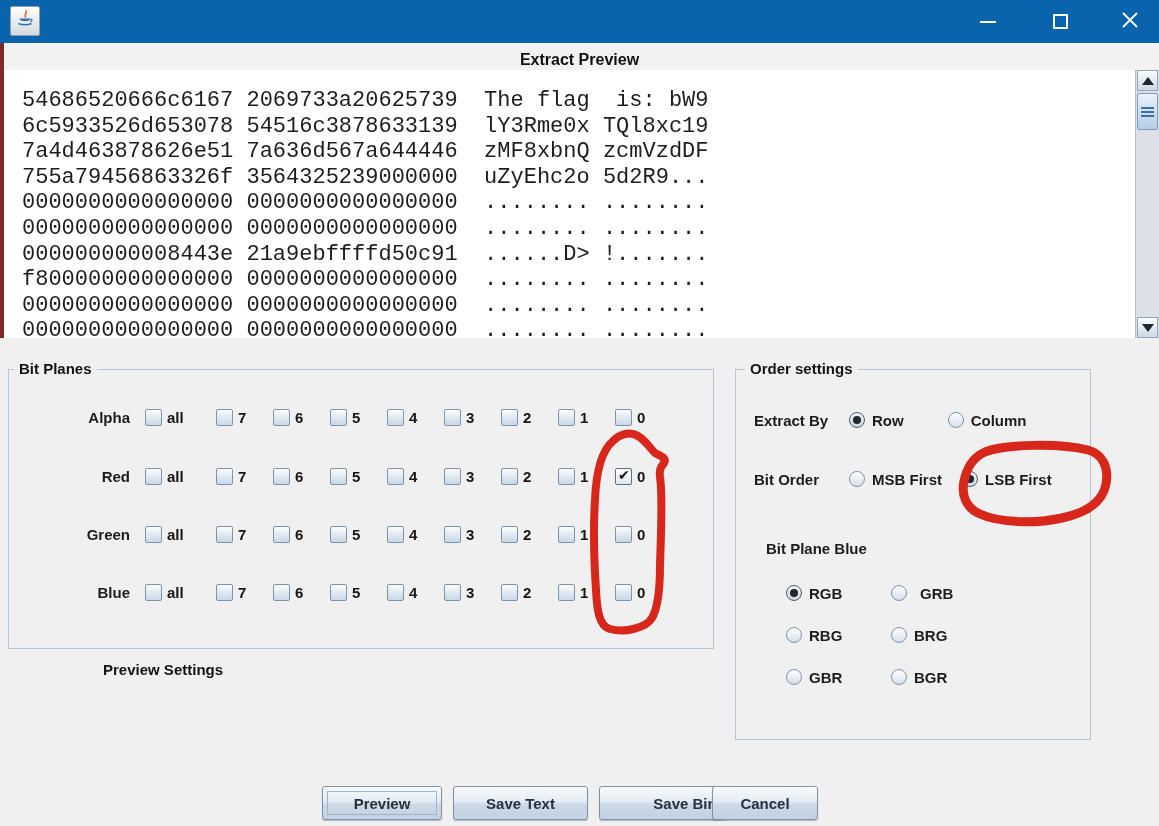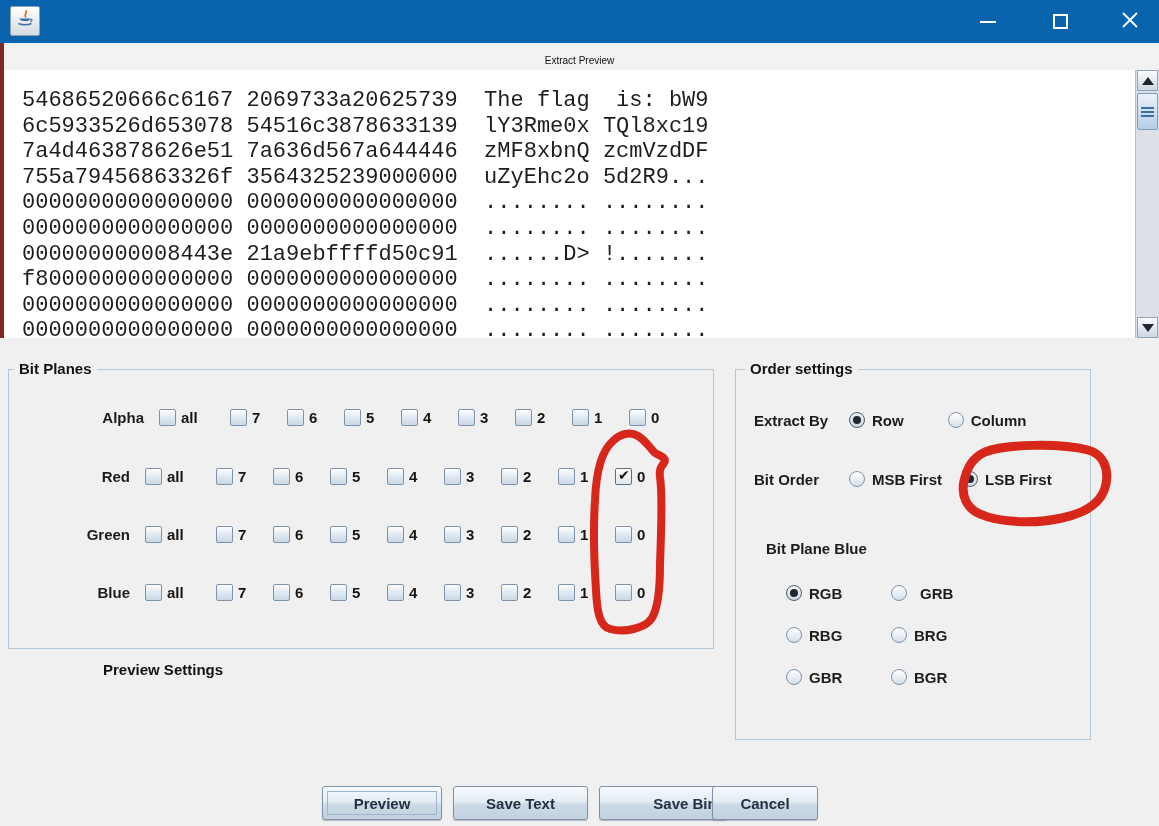--- a/index.html
+++ b/index.html
@@ -14,21 +14,21 @@
     display:flex; align-items:center; justify-content:center; }
   .win-btn { position:absolute; top:0; width:44px; height:43px; display:flex;
     align-items:center; justify-content:center; cursor:default; }
   .win-btn-min { left:966px; } .win-btn-max { left:1038px; } .win-btn-close { left:1108px; }
   .glyph-min { width:16px; height:2px; background:#fff; }
   .glyph-max { width:15px; height:15px; border:2px solid #fff; }
 
   
   .preview-header { position:absolute; left:0; top:43px; width:1159px; height:35px;
     background:#f2f2f2; border-bottom:1px solid #ccd1d7; display:flex; align-items:center;
-    justify-content:center; font-weight:normal; font-size:10px; color:#111; }
+    justify-content:center; font-weight:bold; font-size:16px; color:#111; }
 
   
   .hex-area { position:absolute; left:0; top:70px; width:1135px; height:268px;
     background:#ffffff; overflow:hidden; }
   .hex-pre { margin:12px; padding:6px 8px 0 10px;
     font-family:"Liberation Mono", monospace; font-size:22px; line-height:25.6px;
     color:#1d1d1d; white-space:pre; }
   .left-stripe { position:absolute; left:0; top:43px; width:4px; height:302px; background:#7b2a28; }
 
   
@@ -51,21 +51,21 @@
   .panel { position:absolute; left:0; top:338px; width:1159px; height:488px; background:#f0f0f0; }
   .gbox { position:absolute; border:1px solid #b4c7d9; }
   .gtitle { position:absolute; font-weight:bold; font-size:15px; color:#131313;
     background:#f0f0f0; padding:0 5px; white-space:nowrap; }
   .lbl { font-weight:bold; font-size:15px; color:#1c1c1c; white-space:nowrap; }
 
   
   .bp-box { left:8px; top:31px; width:706px; height:280px; }
   .bp-title { left:14px; top:22px; }
   .bp-row { position:absolute; left:0; height:20px; display:flex; align-items:center; }
-  .bp-row:nth-of-type(1){ top:38px;padding-left:14px; } .bp-row:nth-of-type(2){ top:97px; }
+  .bp-row:nth-of-type(1){ top:38px; } .bp-row:nth-of-type(2){ top:97px; }
   .bp-row:nth-of-type(3){ top:155px; } .bp-row:nth-of-type(4){ top:213px; }
   .bp-label { width:122px; text-align:right; margin-right:15px; font-weight:bold; font-size:15px; color:#1c1c1c; }
   .grp { display:flex; align-items:center; width:57px; }
   .grp.all { width:71px; }
   .cb { width:17px; height:17px; border:1px solid #7e93ab; border-radius:2px; flex:0 0 17px;
     background:linear-gradient(#fefefe,#dde7f0 55%,#c9d8e6); position:relative; }
   .cb.checked { background:linear-gradient(#fbfcfd,#e2e8ed); border-color:#5c6f83; }
   .cb.checked::after { content:"✔"; position:absolute; left:2px; top:-2px;
     font-size:14px; font-weight:bold; color:#101010; font-family:"DejaVu Sans",sans-serif; }
   .cbl { margin-left:5px; font-weight:bold; font-size:15px; color:#151515; }

